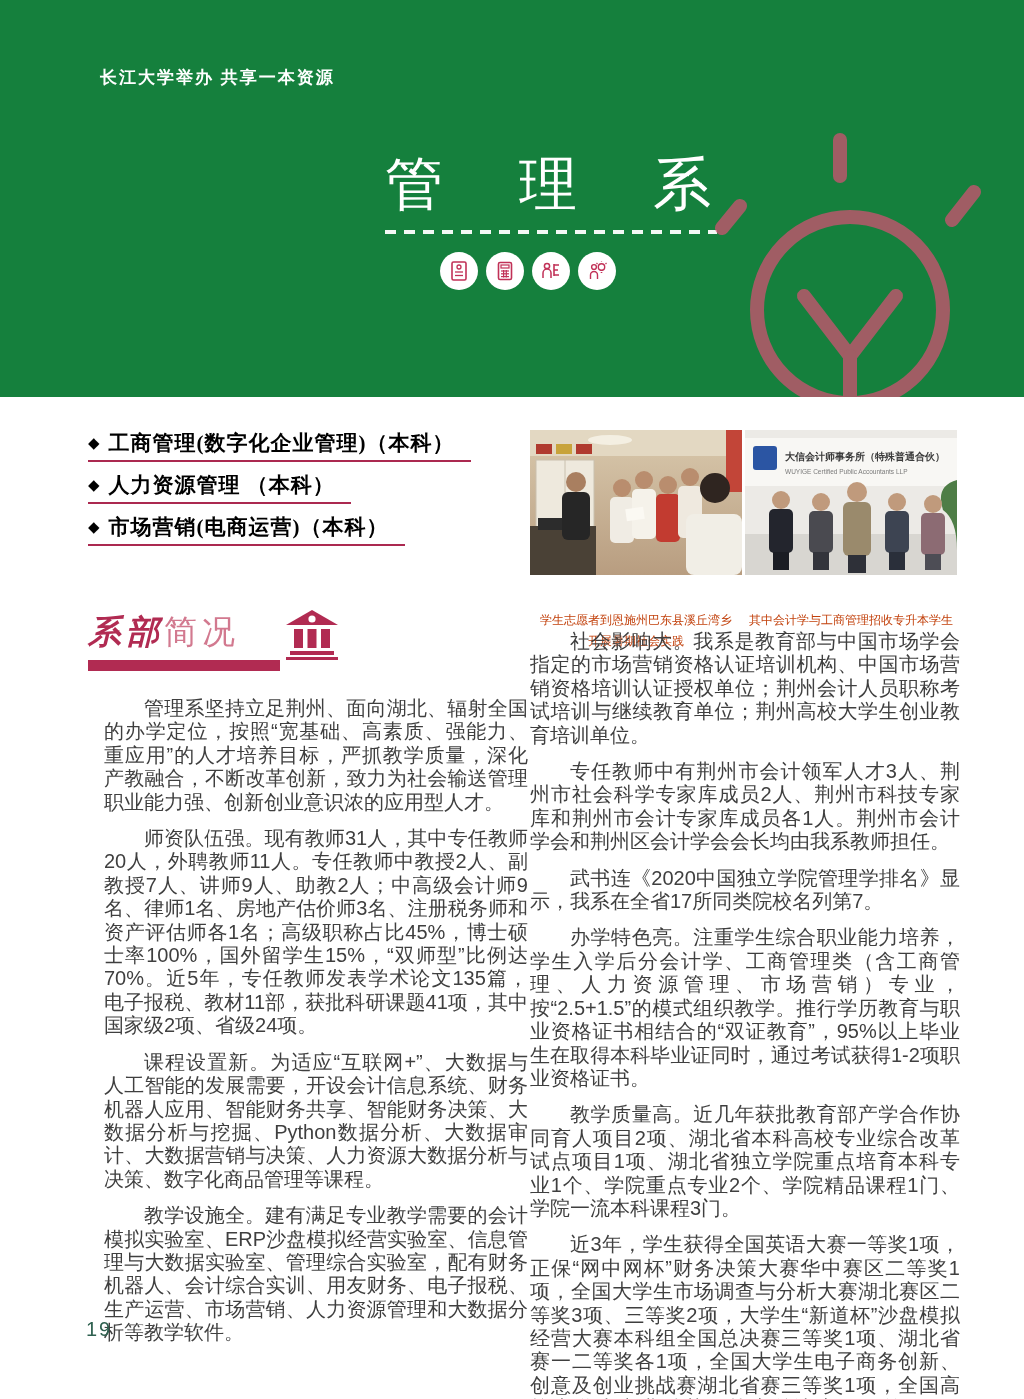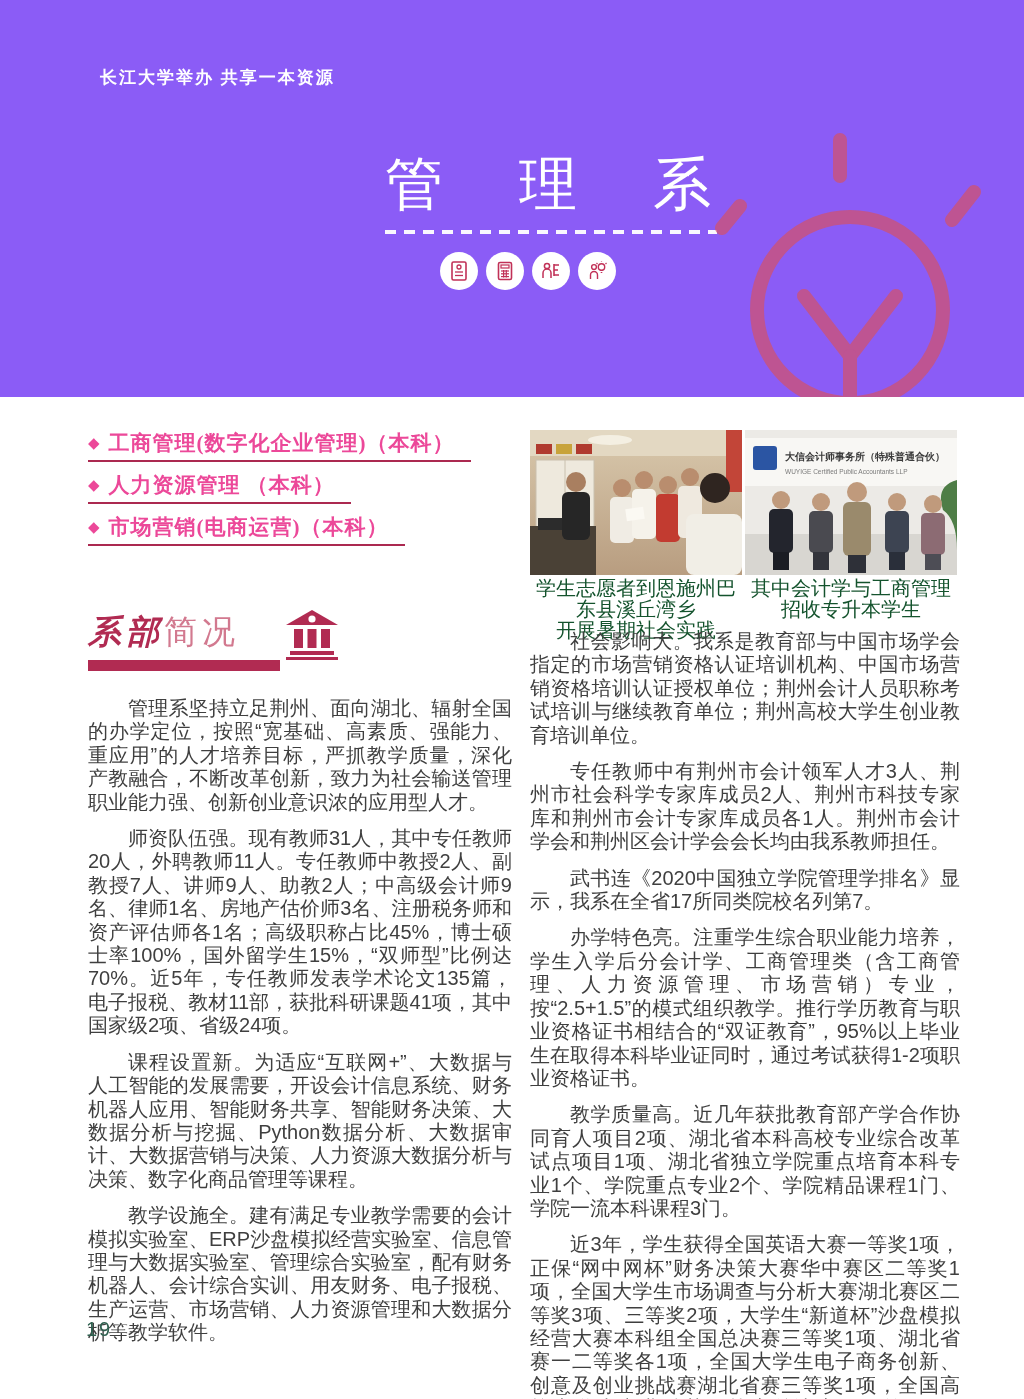--- a/index.html
+++ b/index.html
@@ -5,21 +5,21 @@
   * { margin:0; padding:0; box-sizing:border-box; }
   html,body { width:1024px; height:1399px; }
   body {
     position:relative; overflow:hidden; background:#ffffff;
     font-family:"Liberation Sans","DejaVu Sans",sans-serif;
     color:#3f3f3f;
   }
   
   .header {
     position:absolute; left:0; top:0; width:1024px; height:397px;
-    background:#8b5cf6; overflow:hidden;
+    background:#15803d; overflow:hidden;
   }
   .banner-text {
     position:absolute; left:100px; top:66px;
     color:#ffffff; font-size:17px; font-weight:bold; letter-spacing:2px;
   }
   .dept-title {
     position:absolute; left:548px; top:146px; transform:translateX(-50%);
     color:#ffffff; font-size:58px; font-weight:400;
     letter-spacing:30px; text-indent:30px; white-space:nowrap;
   }
@@ -34,48 +34,48 @@
   .hdr-icon-circle {
     width:38px; height:38px; border-radius:50%; background:#ffffff;
     display:flex; align-items:center; justify-content:center;
   }
   .bulb-motif { position:absolute; left:700px; top:128px; }
   
   .majors { position:absolute; left:88px; top:429px; width:440px; }
   .major-item {
     display:block; margin-bottom:9px;
     font-family:"Liberation Serif","DejaVu Serif",serif;
-    font-weight:bold; font-size:21px; color:#ec4899; letter-spacing:1px;
+    font-weight:bold; font-size:21px; color:#000000; letter-spacing:1px;
   }
   .major-inner {
     display:inline-block; border-bottom:2px solid #ab2950;
     padding:0 16px 3px 0;
   }
   .bullet { font-size:15px; margin-right:8px; vertical-align:2px; }
   
   .photo { position:absolute; top:430px; width:212px; height:145px; overflow:hidden; }
   .photo-left  { left:530px; }
   .photo-right { left:745px; }
   .caption {
-    position:absolute; top:578px; width:212px; text-align:center;
-    font-size:20px; line-height:21px; color:#14532d;
+    position:absolute; top:610px; width:212px; text-align:center;
+    font-size:12px; line-height:21px; color:#c2410c;
   }
   .caption-left { left:530px; } .caption-right { left:745px; }
   
   .section-head { position:absolute; left:88px; top:610px; width:260px; }
   .section-title {
     font-size:33px; font-weight:bold; letter-spacing:5px; white-space:nowrap;
   }
   .t-strong { color:#b12b52;font-style:italic; }
   .t-light  { color:#d2798f; font-weight:normal; }
   .section-bar { width:192px; height:11px; background:#b12b52; margin-top:5px; }
   .bank-icon { position:absolute; left:198px; top:0; }
   
   .col { position:absolute; }
-  .col-left  { left:88px;  top:697px; width:424px; }
+  .col-left  { left:104px;  top:697px; width:424px; }
   .col-right { left:530px; top:630px; width:430px; }
   .col p {
     font-size:20px; line-height:23.4px; text-align:justify;
     text-indent:2em; margin-bottom:13px; color:#3f3f3f;
   }
   
   .page-num {
     position:absolute; left:86px; top:1318px;
     font-size:20px; color:#2f6150; letter-spacing:2px;
   }

